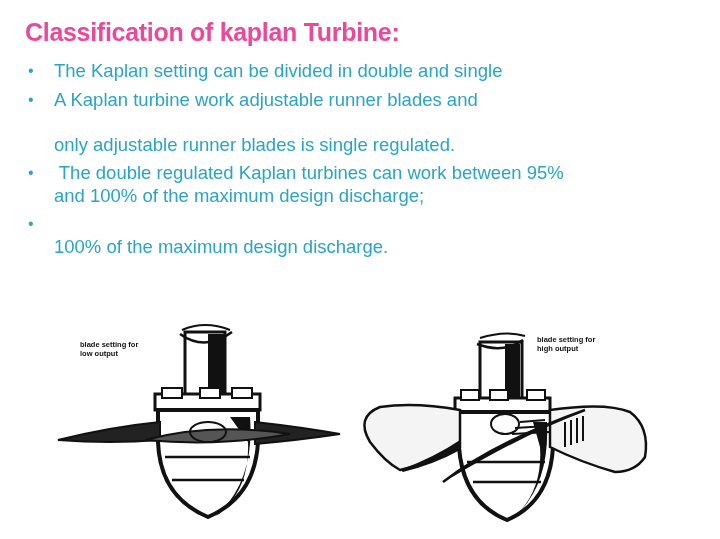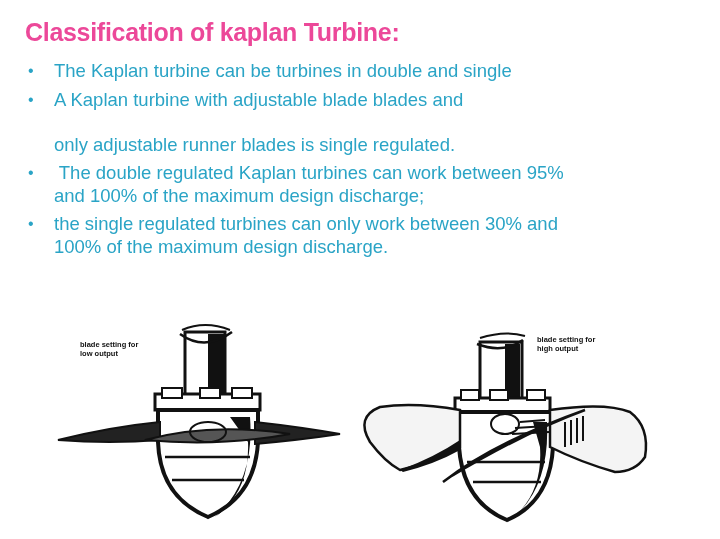--- a/index.html
+++ b/index.html
@@ -15,36 +15,36 @@
     svg { position: absolute; left: 0; top: 0; }
   </style>
 </head>
 <body>
 
 <div class="title">Classification of kaplan Turbine:</div>
 
 <ul class="bullets">
   <li class="bullet">
     <span class="dot">•</span>
-    <span>The Kaplan turbine can be turbines in double and single</span><br>
+    <span>The Kaplan setting can be divided in double and single</span><br>
   </li>
   <li class="bullet">
     <span class="dot">•</span>
-    <span>A Kaplan turbine with adjustable blade blades and</span><br>
+    <span>A Kaplan turbine work adjustable runner blades and</span><br>
     <br>
     <span>only adjustable runner blades is single regulated.</span>
   </li>
   <li class="bullet">
     <span class="dot">•</span>
     <span style="white-space:pre"> The double regulated Kaplan turbines can work between 95%</span><br>
     <span>and 100% of the maximum design discharge;</span>
   </li>
   <li class="bullet">
     <span class="dot">•</span>
-    <span>the single regulated turbines can only work between 30% and</span><br>
+    <br>
     <span>100% of the maximum design discharge.</span>
   </li>
 </ul>
 
 <div class="figure fig-left">
   <svg width="300" height="210" viewBox="0 0 300 210">
 
     <rect x="135" y="10" width="40" height="70" fill="#fff" stroke="#111" stroke-width="3"></rect>
     <rect x="158" y="12" width="16" height="68" fill="#111"></rect>
     <path d="M130 12 Q155 30 182 10" fill="none" stroke="#111" stroke-width="2.5"></path>

